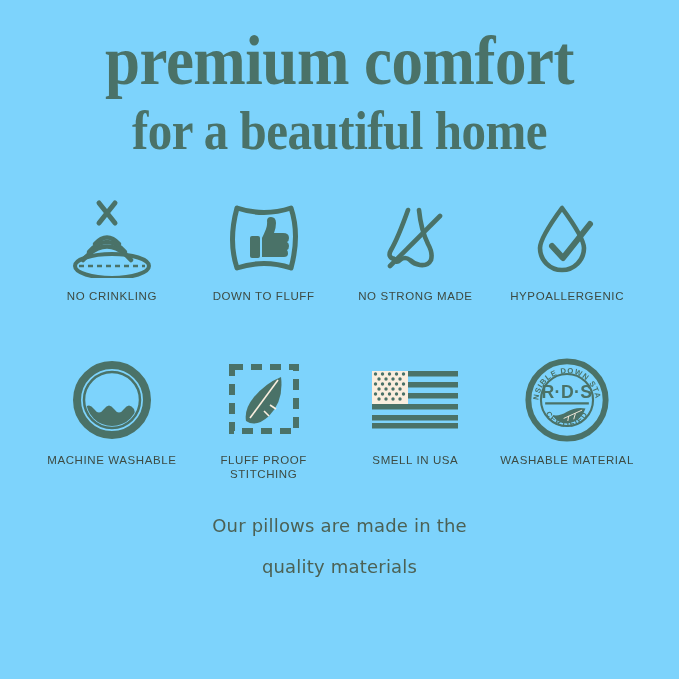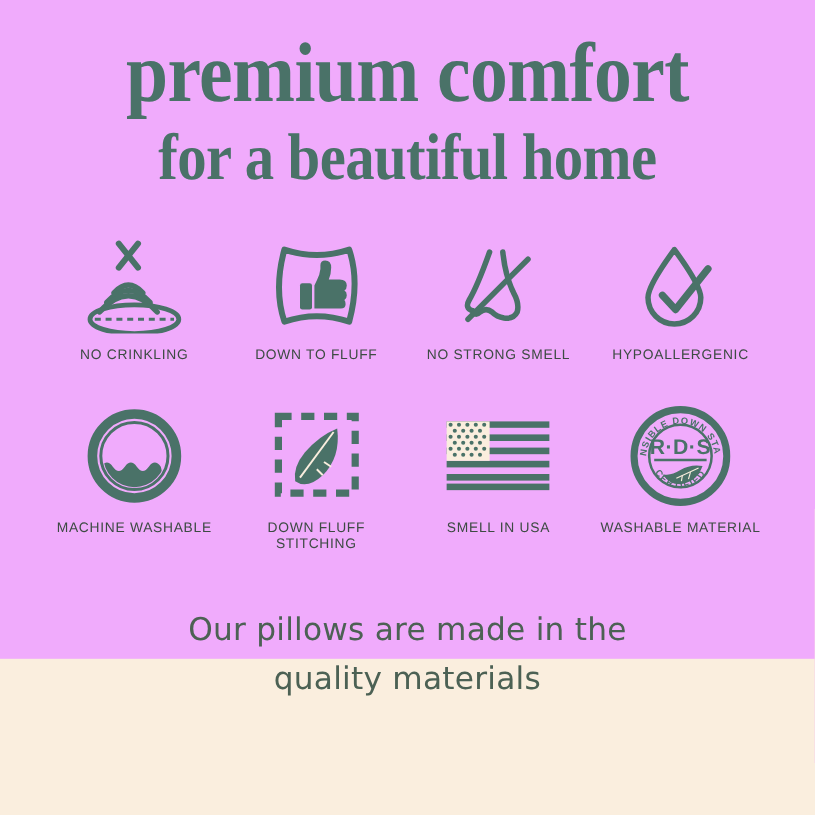--- a/index.html
+++ b/index.html
@@ -9,22 +9,22 @@
   body {
     width: 679px;
     height: 679px;
     background: #faeede;
     font-family: "Liberation Sans", sans-serif;
     overflow: hidden;
   }
   .page {
     position: relative;
     width: 679px;
-    height: 549px;
-    background: #f0abfc;
+    height: 679px;
+    background: #7dd3fc;
     box-sizing: border-box;
   }
 
   
   .headline {
     text-align: center;
     padding-top: 26px;
   }
   .headline-line1,
   .headline-line2 {
@@ -48,21 +48,21 @@
   }
 
   
   .features {
     position: absolute;
     top: 196px;
     left: 36px;
     width: 607px;
     display: grid;
     grid-template-columns: repeat(4, 1fr);
-    row-gap: 32px;
+    row-gap: 52px;
   }
   .feature {
     display: flex;
     flex-direction: column;
     align-items: center;
     text-align: center;
   }
   .feature-icon {
     height: 84px;
     display: flex;
@@ -85,21 +85,21 @@
 
   
   .footer-text {
     position: absolute;
     top: 505px;
     left: 0;
     width: 679px;
     text-align: center;
     color: #4c6154;
     font-family: "DejaVu Sans", "Liberation Sans", sans-serif;
-    font-size: 26px;
+    font-size: 18px;
     line-height: 41px;
     letter-spacing: 0.2px;
   }
   .footer-text div { white-space: nowrap; }
 </style>
 </head>
 <body>
 
 <div class="page">
 
@@ -143,21 +143,21 @@
     <div class="feature">
       <div class="feature-icon">
         <svg width="78" height="76" viewBox="0 0 78 76">
           <g fill="none" stroke="#4a7268" stroke-width="4.6" stroke-linecap="round" stroke-linejoin="round">
             <path d="M32 10 Q22 38 15 50 Q11 57 18 59"></path>
             <path d="M43 10 Q45 30 52 44 Q57 53 55 60 Q52 66 44 65 Q38 64 34 60 Q29 56 24 60 Q20 64 18 59"></path>
             <path d="M14 66 L64 16"></path>
           </g>
         </svg>
       </div>
-      <div class="feature-label">NO STRONG SMELL</div>
+      <div class="feature-label">NO STRONG MADE</div>
     </div>
 
     <div class="feature">
       <div class="feature-icon">
         <svg width="78" height="76" viewBox="0 0 78 76">
           <path d="M34 8 Q12 38 12 48 A22 22 0 0 0 56 48 Q56 38 34 8 Z" fill="none" stroke="#4a7268" stroke-width="4.6" stroke-linejoin="round"></path>
           <path d="M24 46 L35 58 L62 24" fill="none" stroke="#4a7268" stroke-width="6" stroke-linecap="round" stroke-linejoin="round"></path>
         </svg>
       </div>
       <div class="feature-label">HYPOALLERGENIC</div>
@@ -184,21 +184,21 @@
         <svg width="80" height="78" viewBox="0 0 80 78">
           <rect x="8" y="6" width="64" height="64" fill="none" stroke="#4a7268" stroke-width="6" stroke-dasharray="11 8"></rect>
           <path d="M57 16 Q60 40 45 55 Q32 67 22 60 Q20 48 30 36 Q42 22 57 16 Z" fill="#4a7268"></path>
           <g stroke="#faeede" stroke-width="1.6" fill="none">
             <path d="M54 19 L26 57"></path>
             <path d="M46 44 L52 48"></path>
             <path d="M40 50 L45 55"></path>
           </g>
         </svg>
       </div>
-      <div class="feature-label">DOWN FLUFF
+      <div class="feature-label">FLUFF PROOF
 STITCHING</div>
     </div>
 
     <div class="feature row2">
       <div class="feature-icon">
         <svg width="86" height="58" viewBox="0 0 86 58">
           <g fill="#4a7268">
             <rect x="0" y="0" width="86" height="5.5"></rect>
             <rect x="0" y="11" width="86" height="5.5"></rect>
             <rect x="0" y="22" width="86" height="5.5"></rect>

